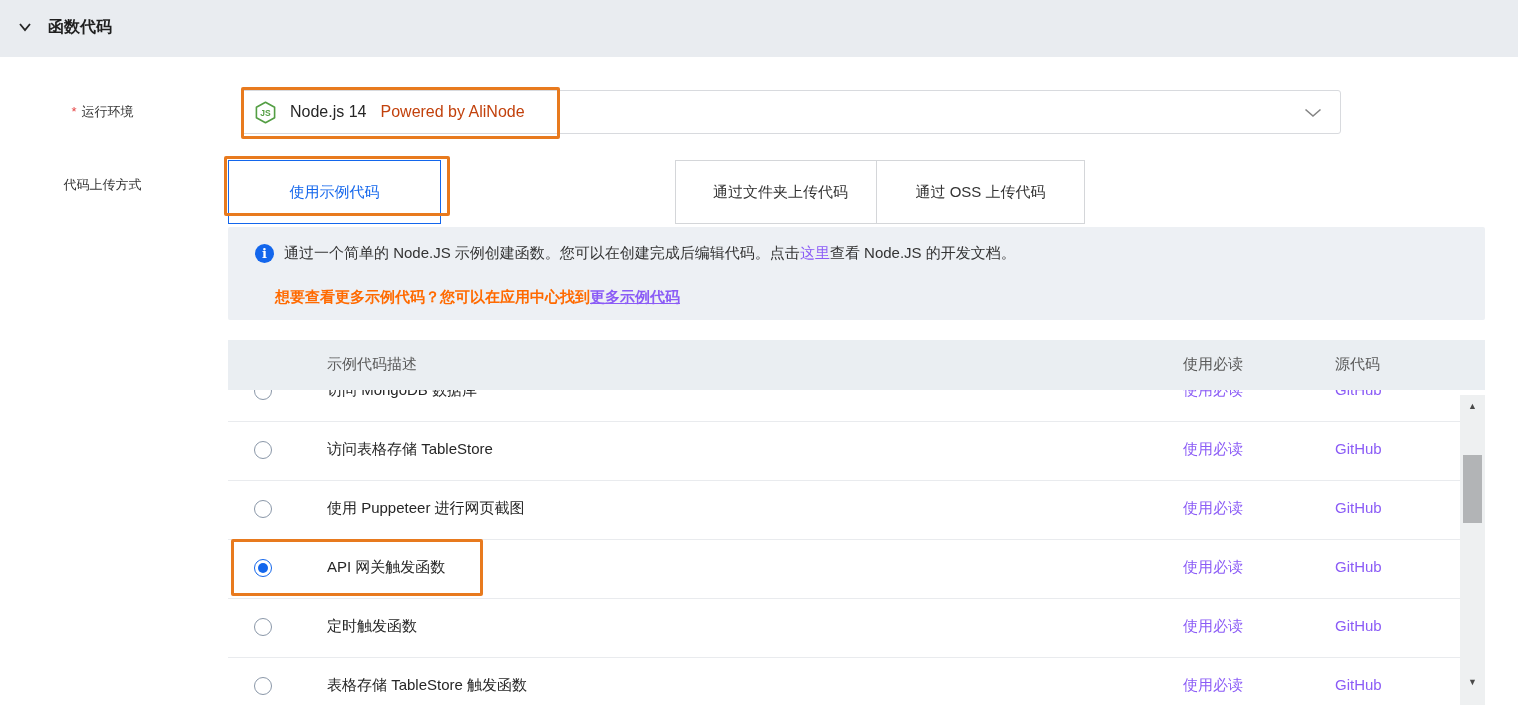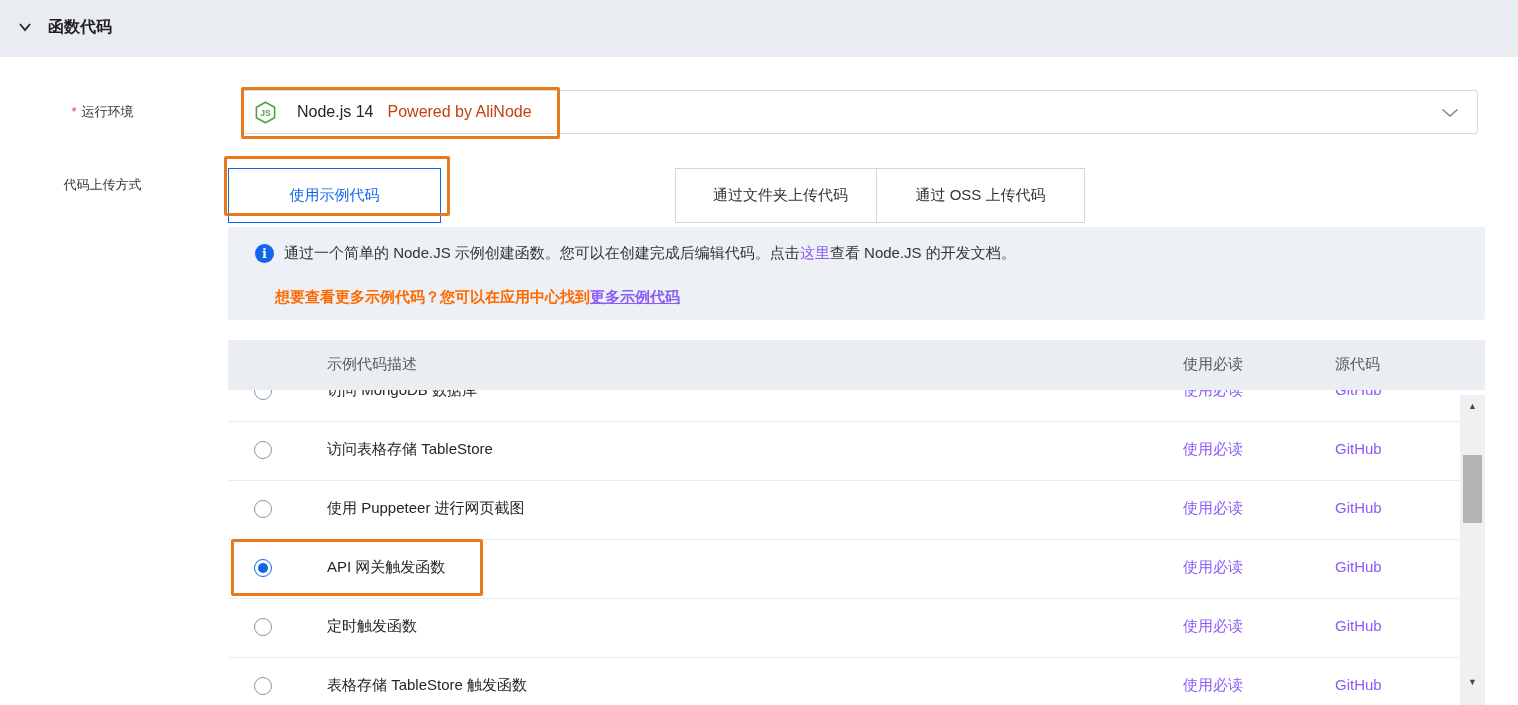--- a/index.html
+++ b/index.html
@@ -10,33 +10,33 @@
   }
   
   .topbar{position:absolute;left:0;top:0;width:1518px;height:57px;background:#e9ecf0;}
   .topbar .chev{position:absolute;left:18px;top:22px;width:14px;height:10px;cursor:pointer;}
   .topbar .title{position:absolute;left:48px;top:17px;font-size:16px;font-weight:bold;color:#1f1f1f;}
   
   .f-label{position:absolute;left:0;width:205px;text-align:center;font-size:13px;color:#333;}
   .req{color:#e54545;margin-right:5px;}
   
   .runtime-select{
-    position:absolute;left:241px;top:90px;width:1237px;height:44px;box-sizing:border-box;
+    position:absolute;left:241px;top:90px;width:1100px;height:44px;box-sizing:border-box;
     background:#fff;border:1px solid #d8dade;border-radius:3px;
     display:flex;align-items:center;padding-left:13px;cursor:pointer;
   }
   .node-icon{width:21px;height:23px;flex:0 0 auto;}
-  .rt-value{margin-left:21px;font-size:16px;color:#262626;}
+  .rt-value{margin-left:14px;font-size:16px;color:#262626;}
   .rt-suffix{margin-left:14px;font-size:16px;color:#c2410c;}
   .sel-chev{position:absolute;right:18px;top:17px;}
   
   .tab-btn{
-    position:absolute;top:160px;height:55px;box-sizing:border-box;background:#fff;
+    position:absolute;top:160px;height:64px;box-sizing:border-box;background:#fff;
     border:1px solid #d4d6d9;display:flex;align-items:center;justify-content:center;
-    font-size:15px;color:#333;cursor:pointer;margin-top:8px;
+    font-size:15px;color:#333;cursor:pointer;
   }
   .tab-btn.selected{border-color:#1366ec;color:#1366ec;}
   
   .hl{position:absolute;border:3px solid #e87a1e;border-radius:2px;z-index:6;pointer-events:none;}
   
   .banner{position:absolute;left:228px;top:227px;width:1257px;height:93px;background:#edf0f4;border-radius:2px;}
   .b-line1{position:absolute;left:27px;top:17px;display:flex;align-items:center;font-size:15px;color:#333;white-space:nowrap;}
   .info-ic{width:19px;height:19px;border-radius:50%;background:#1366ec;color:#fff;display:flex;align-items:center;
     justify-content:center;font-size:13px;font-weight:bold;margin-right:10px;flex:0 0 auto;font-family:"DejaVu Serif",serif;}
   .lnk{color:#8b5cf6;text-decoration:none;cursor:pointer;}

